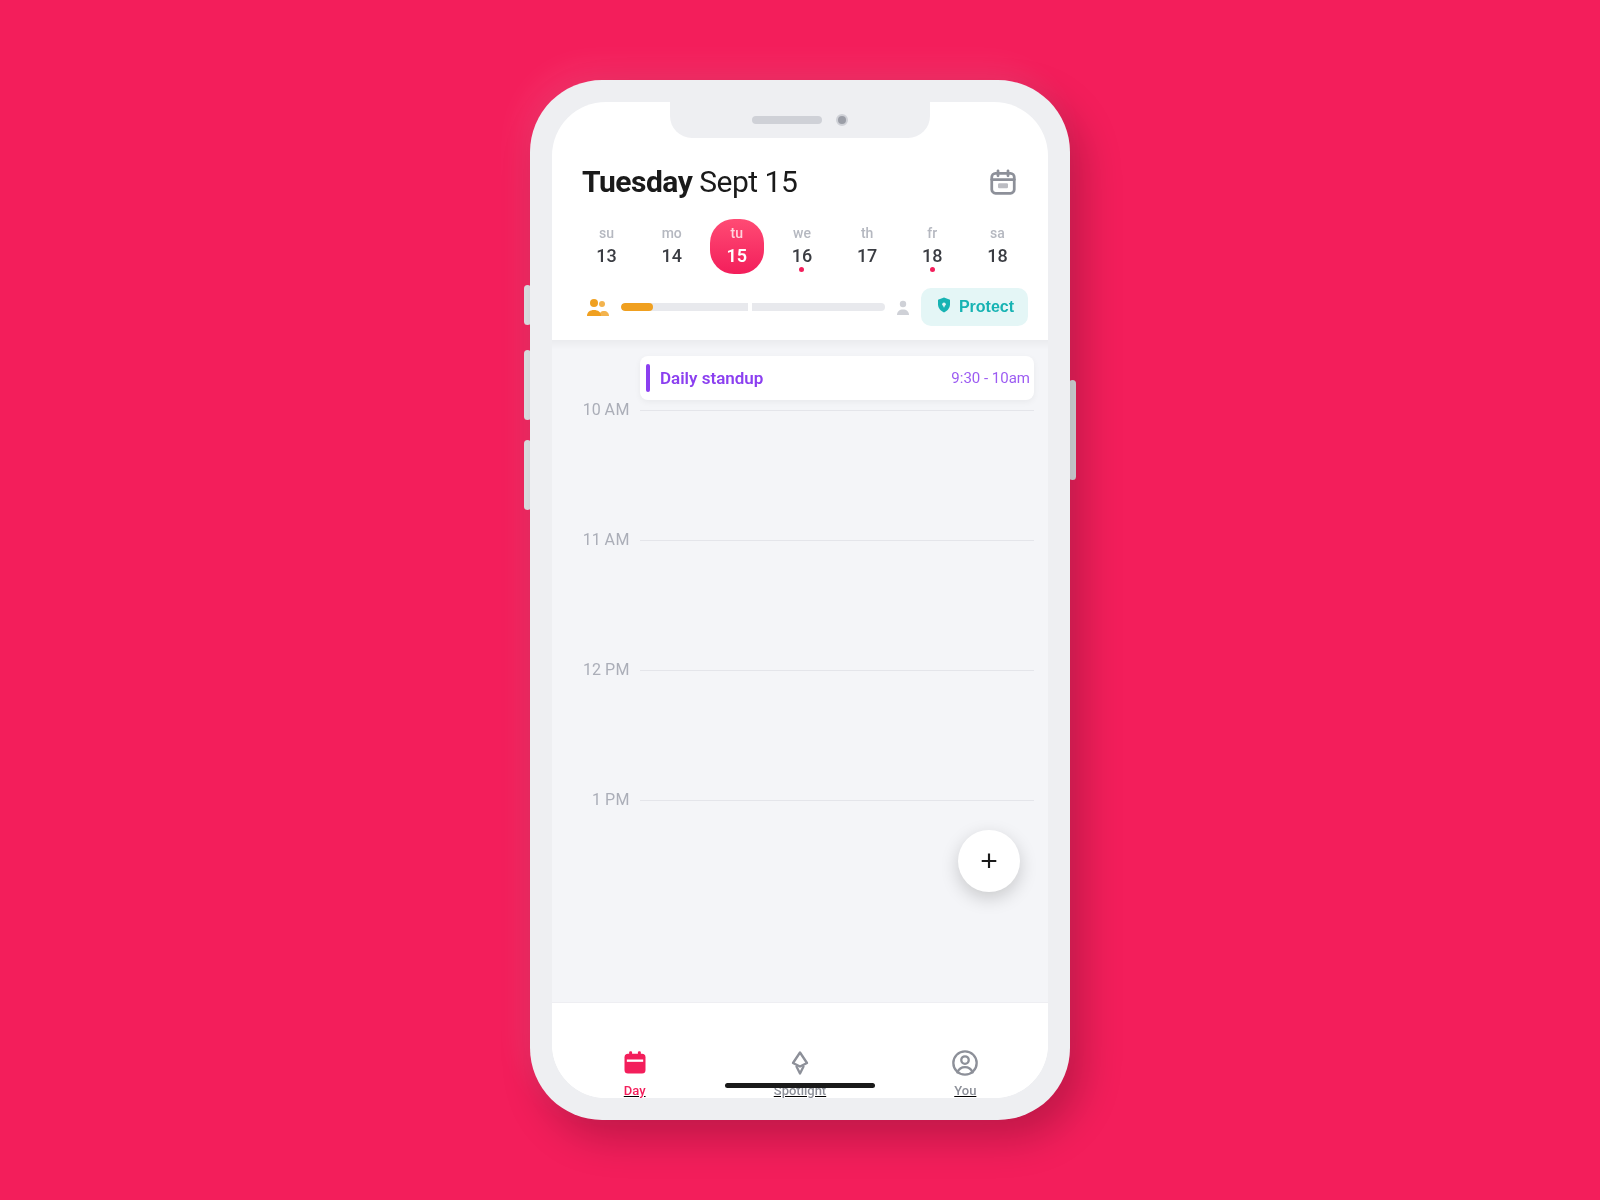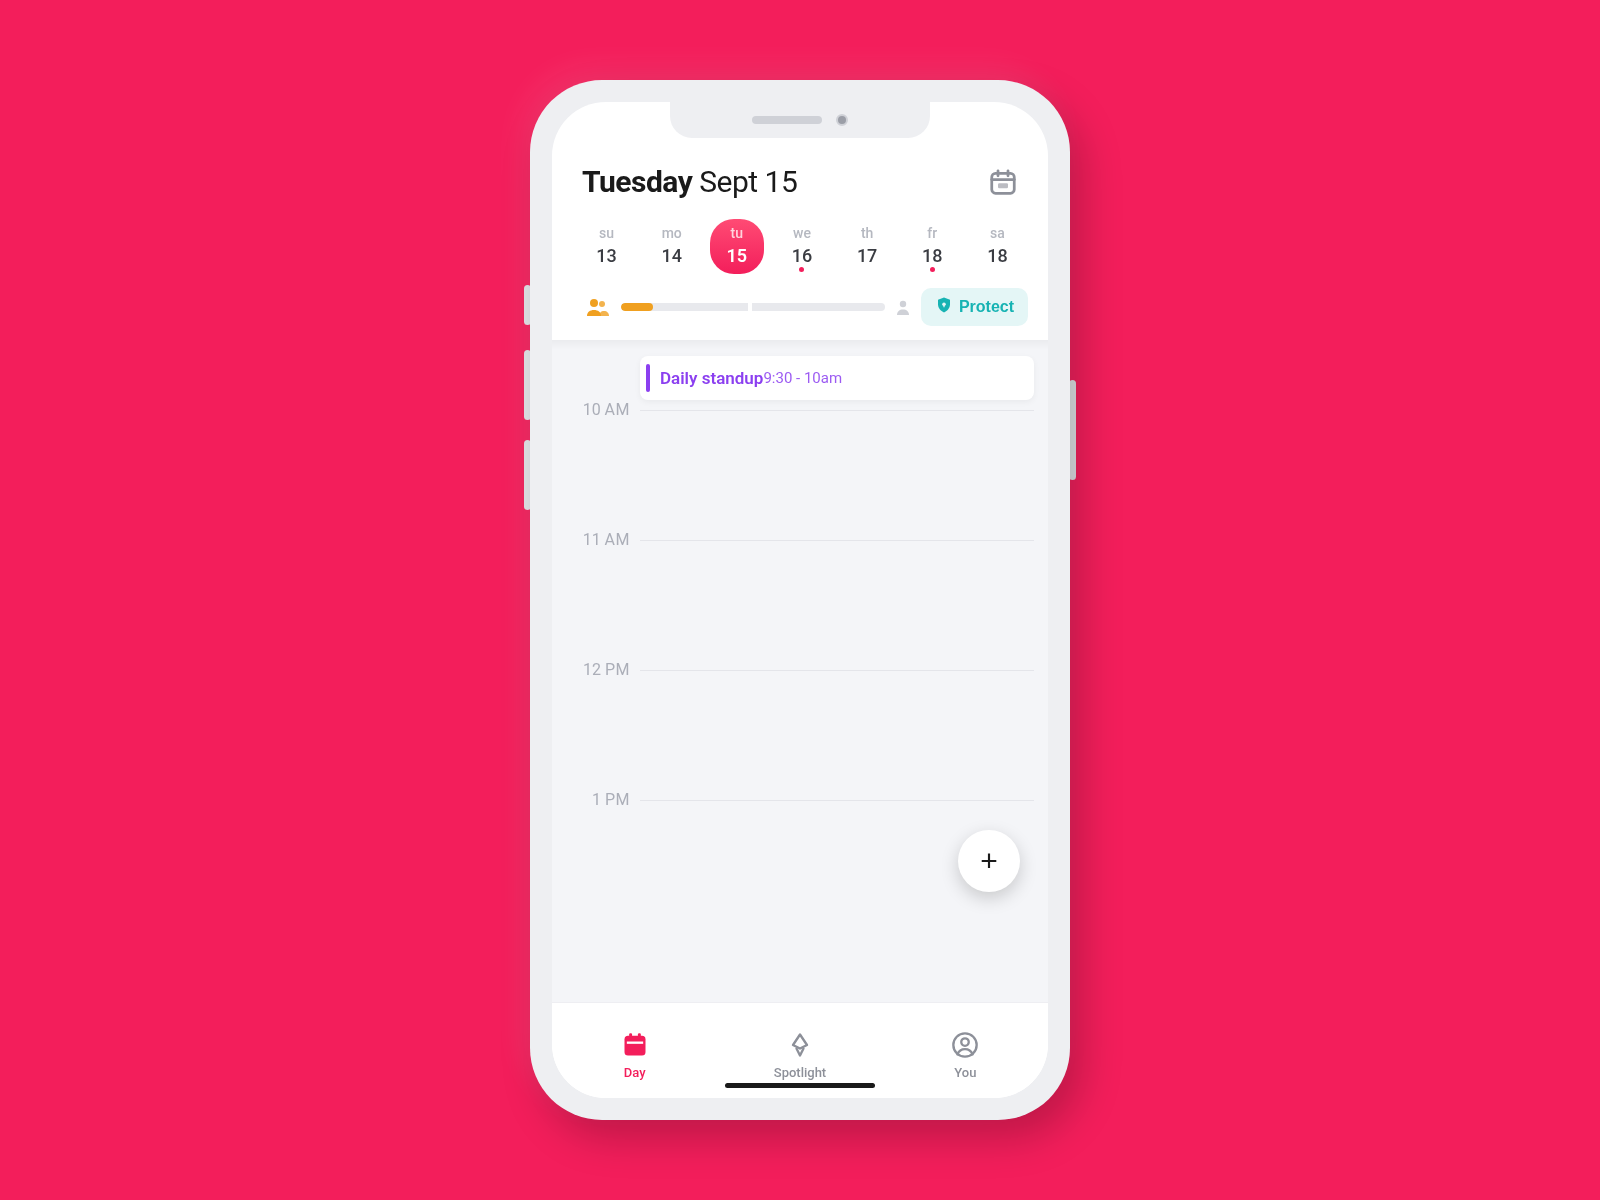--- a/index.html
+++ b/index.html
@@ -216,20 +216,21 @@
 
   .event {
     position: absolute;
     left: 88px;
     right: 14px;
     top: 16px;
     background: #ffffff;
     border-radius: 8px;
     padding: 12px 4px 12px 20px;
     display: flex;
+    justify-content: space-between;
     align-items: center;
     box-shadow: 0 2px 6px rgba(0,0,0,0.05);
   }
   .event::before {
     content: "";
     position: absolute;
     left: 6px;
     top: 8px;
     bottom: 8px;
     width: 4px;
@@ -257,24 +258,25 @@
     align-items: center;
     justify-content: center;
   }
 
   
   .bottom-nav {
     height: 96px;
     background: #ffffff;
     display: flex;
     justify-content: space-around;
-    align-items: center;
+    align-items: flex-end;
     padding-top: 10px;
     border-top: 1px solid #eeeef2;
     position: relative;
+    text-decoration: underline;
   }
   .nav-item {
     display: flex;
     flex-direction: column;
     align-items: center;
     gap: 2px;
     width: 120px;
   }
   .nav-item svg { width: 28px; height: 28px; }
   .nav-item .lbl { font-size: 13px; font-weight: 500; }

